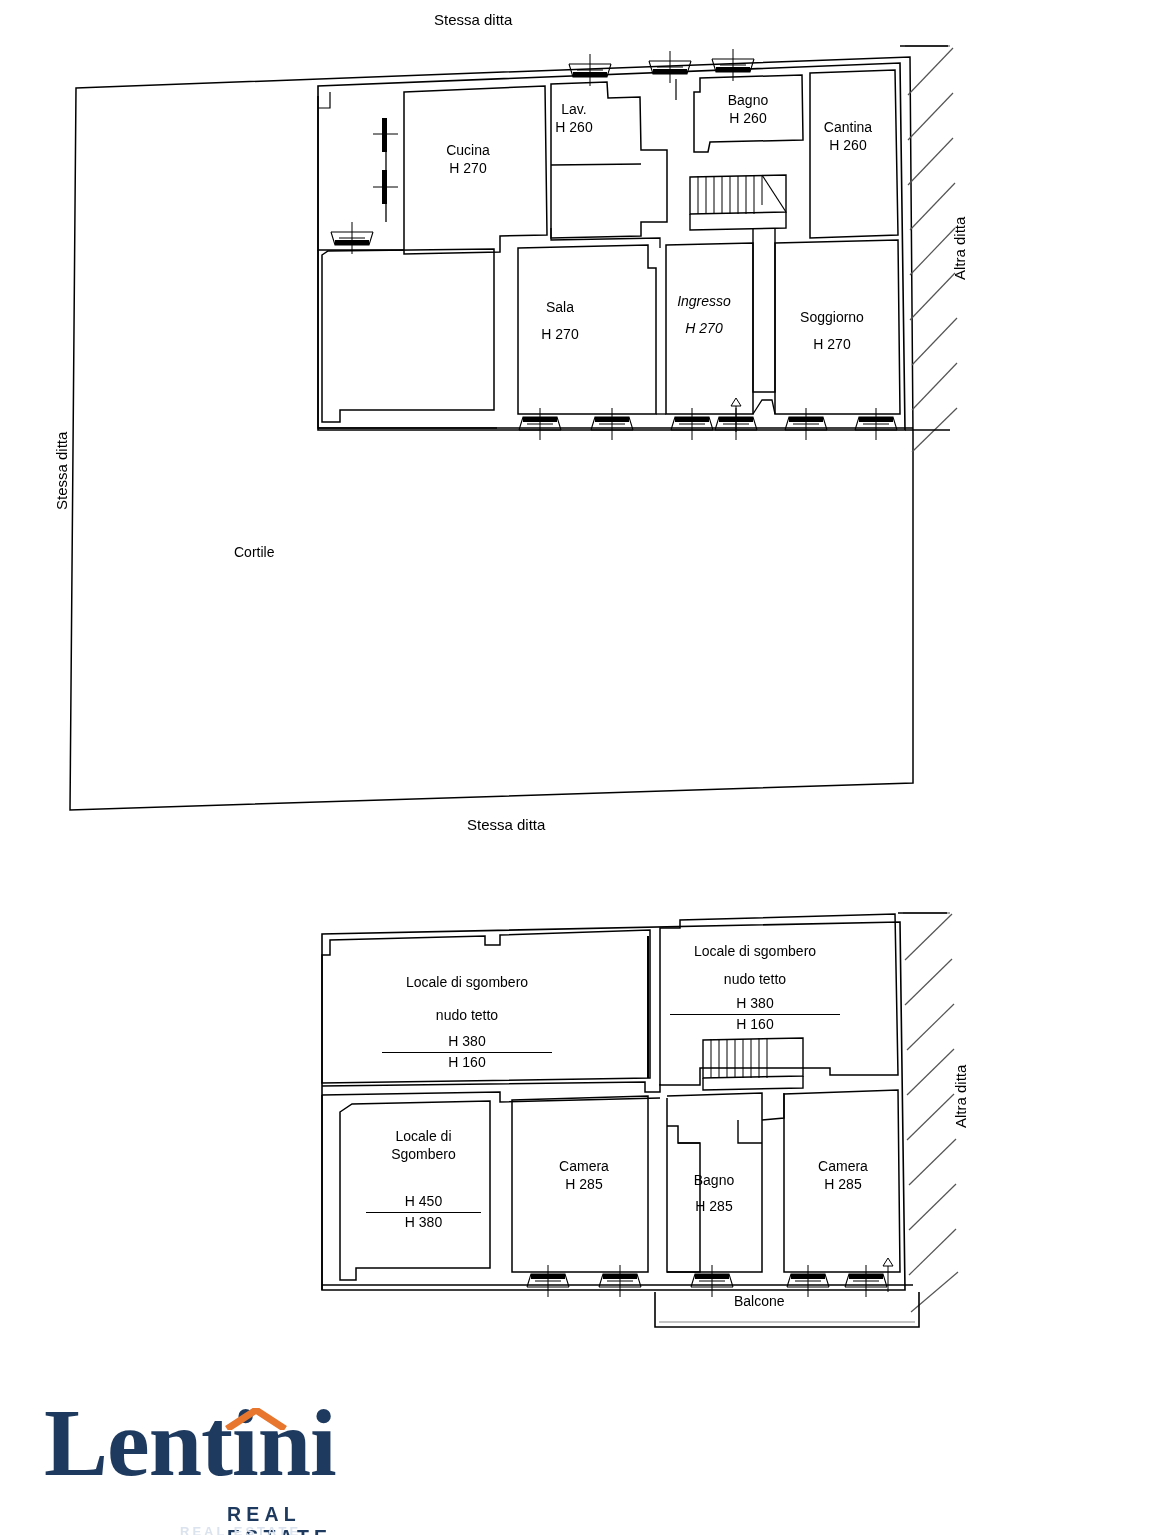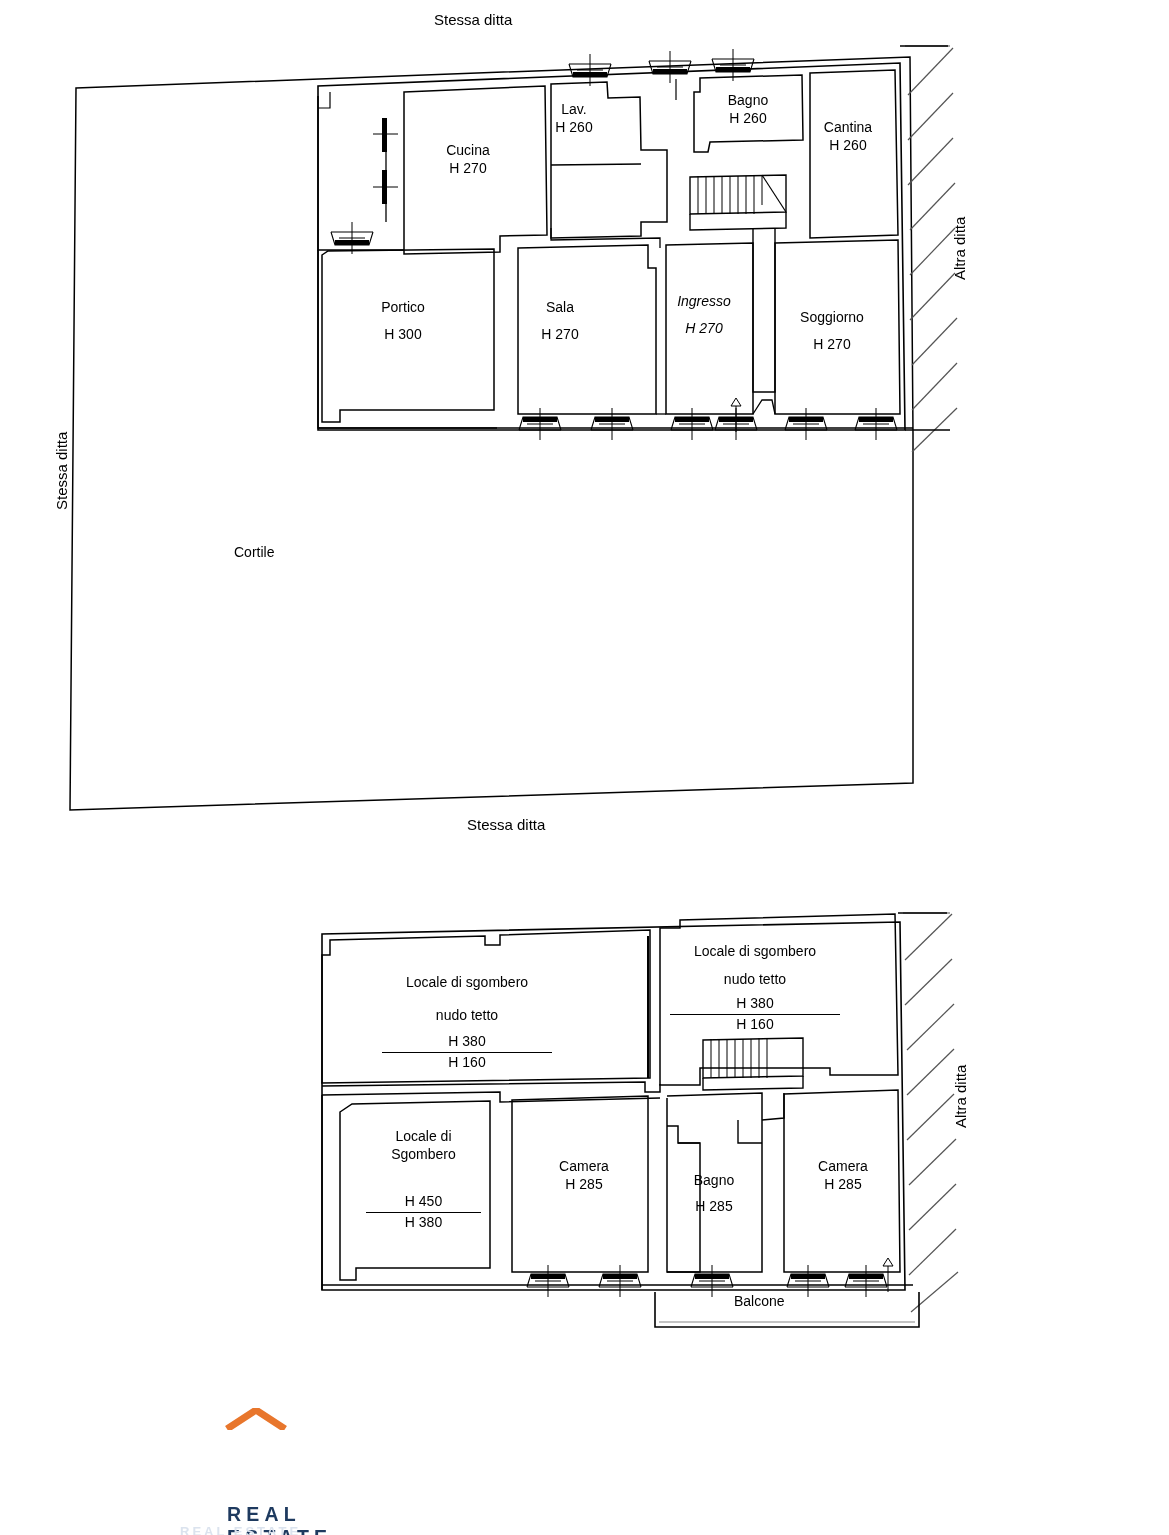--- a/index.html
+++ b/index.html
@@ -318,24 +318,20 @@
   <div class="lbl room-label" style="left:702px; top:92px; width:92px;">
     <span class="rn">Bagno</span>
     <span class="rh">H 260</span>
   </div>
 
   <div class="lbl room-label" style="left:802px; top:119px; width:92px;">
     <span class="rn">Cantina</span>
     <span class="rh">H 260</span>
   </div>
 
-  <div class="lbl room-label" style="left:347px; top:294px; width:112px; line-height:1.95;">
-    <span class="rn">Portico</span>
-    <span class="rh">H 300</span>
-  </div>
 
   <div class="lbl room-label" style="left:513px; top:294px; width:94px; line-height:1.95;">
     <span class="rn">Sala</span>
     <span class="rh">H 270</span>
   </div>
 
   <div class="lbl room-label" style="left:658px; top:288px; width:92px; line-height:1.95;font-style:italic;">
     <span class="rn">Ingresso</span>
     <span class="rh">H 270</span>
   </div>
@@ -383,20 +379,21 @@
   </div>
 
   <div class="lbl room-label" style="left:789px; top:1158px; width:108px;">
     <span class="rn">Camera</span>
     <span class="rh">H 285</span>
   </div>
 
   <div class="lbl room-label" style="left:734px; top:1293px;">Balcone</div>
 
   <div id="logo">
+    <div id="logo-word">Lentini</div>
     <svg id="logo-roof" viewBox="0 0 62 22">
       <path d="M 2 21 L 31 2 L 60 21" fill="none" stroke="#e8762c" stroke-width="7" stroke-linejoin="miter"></path>
     </svg>
     <div id="logo-sub">REAL ESTATE</div>
   </div>
 
   <div id="bottom-ghost">REAL ESTATE</div>
 
 </div>
 

